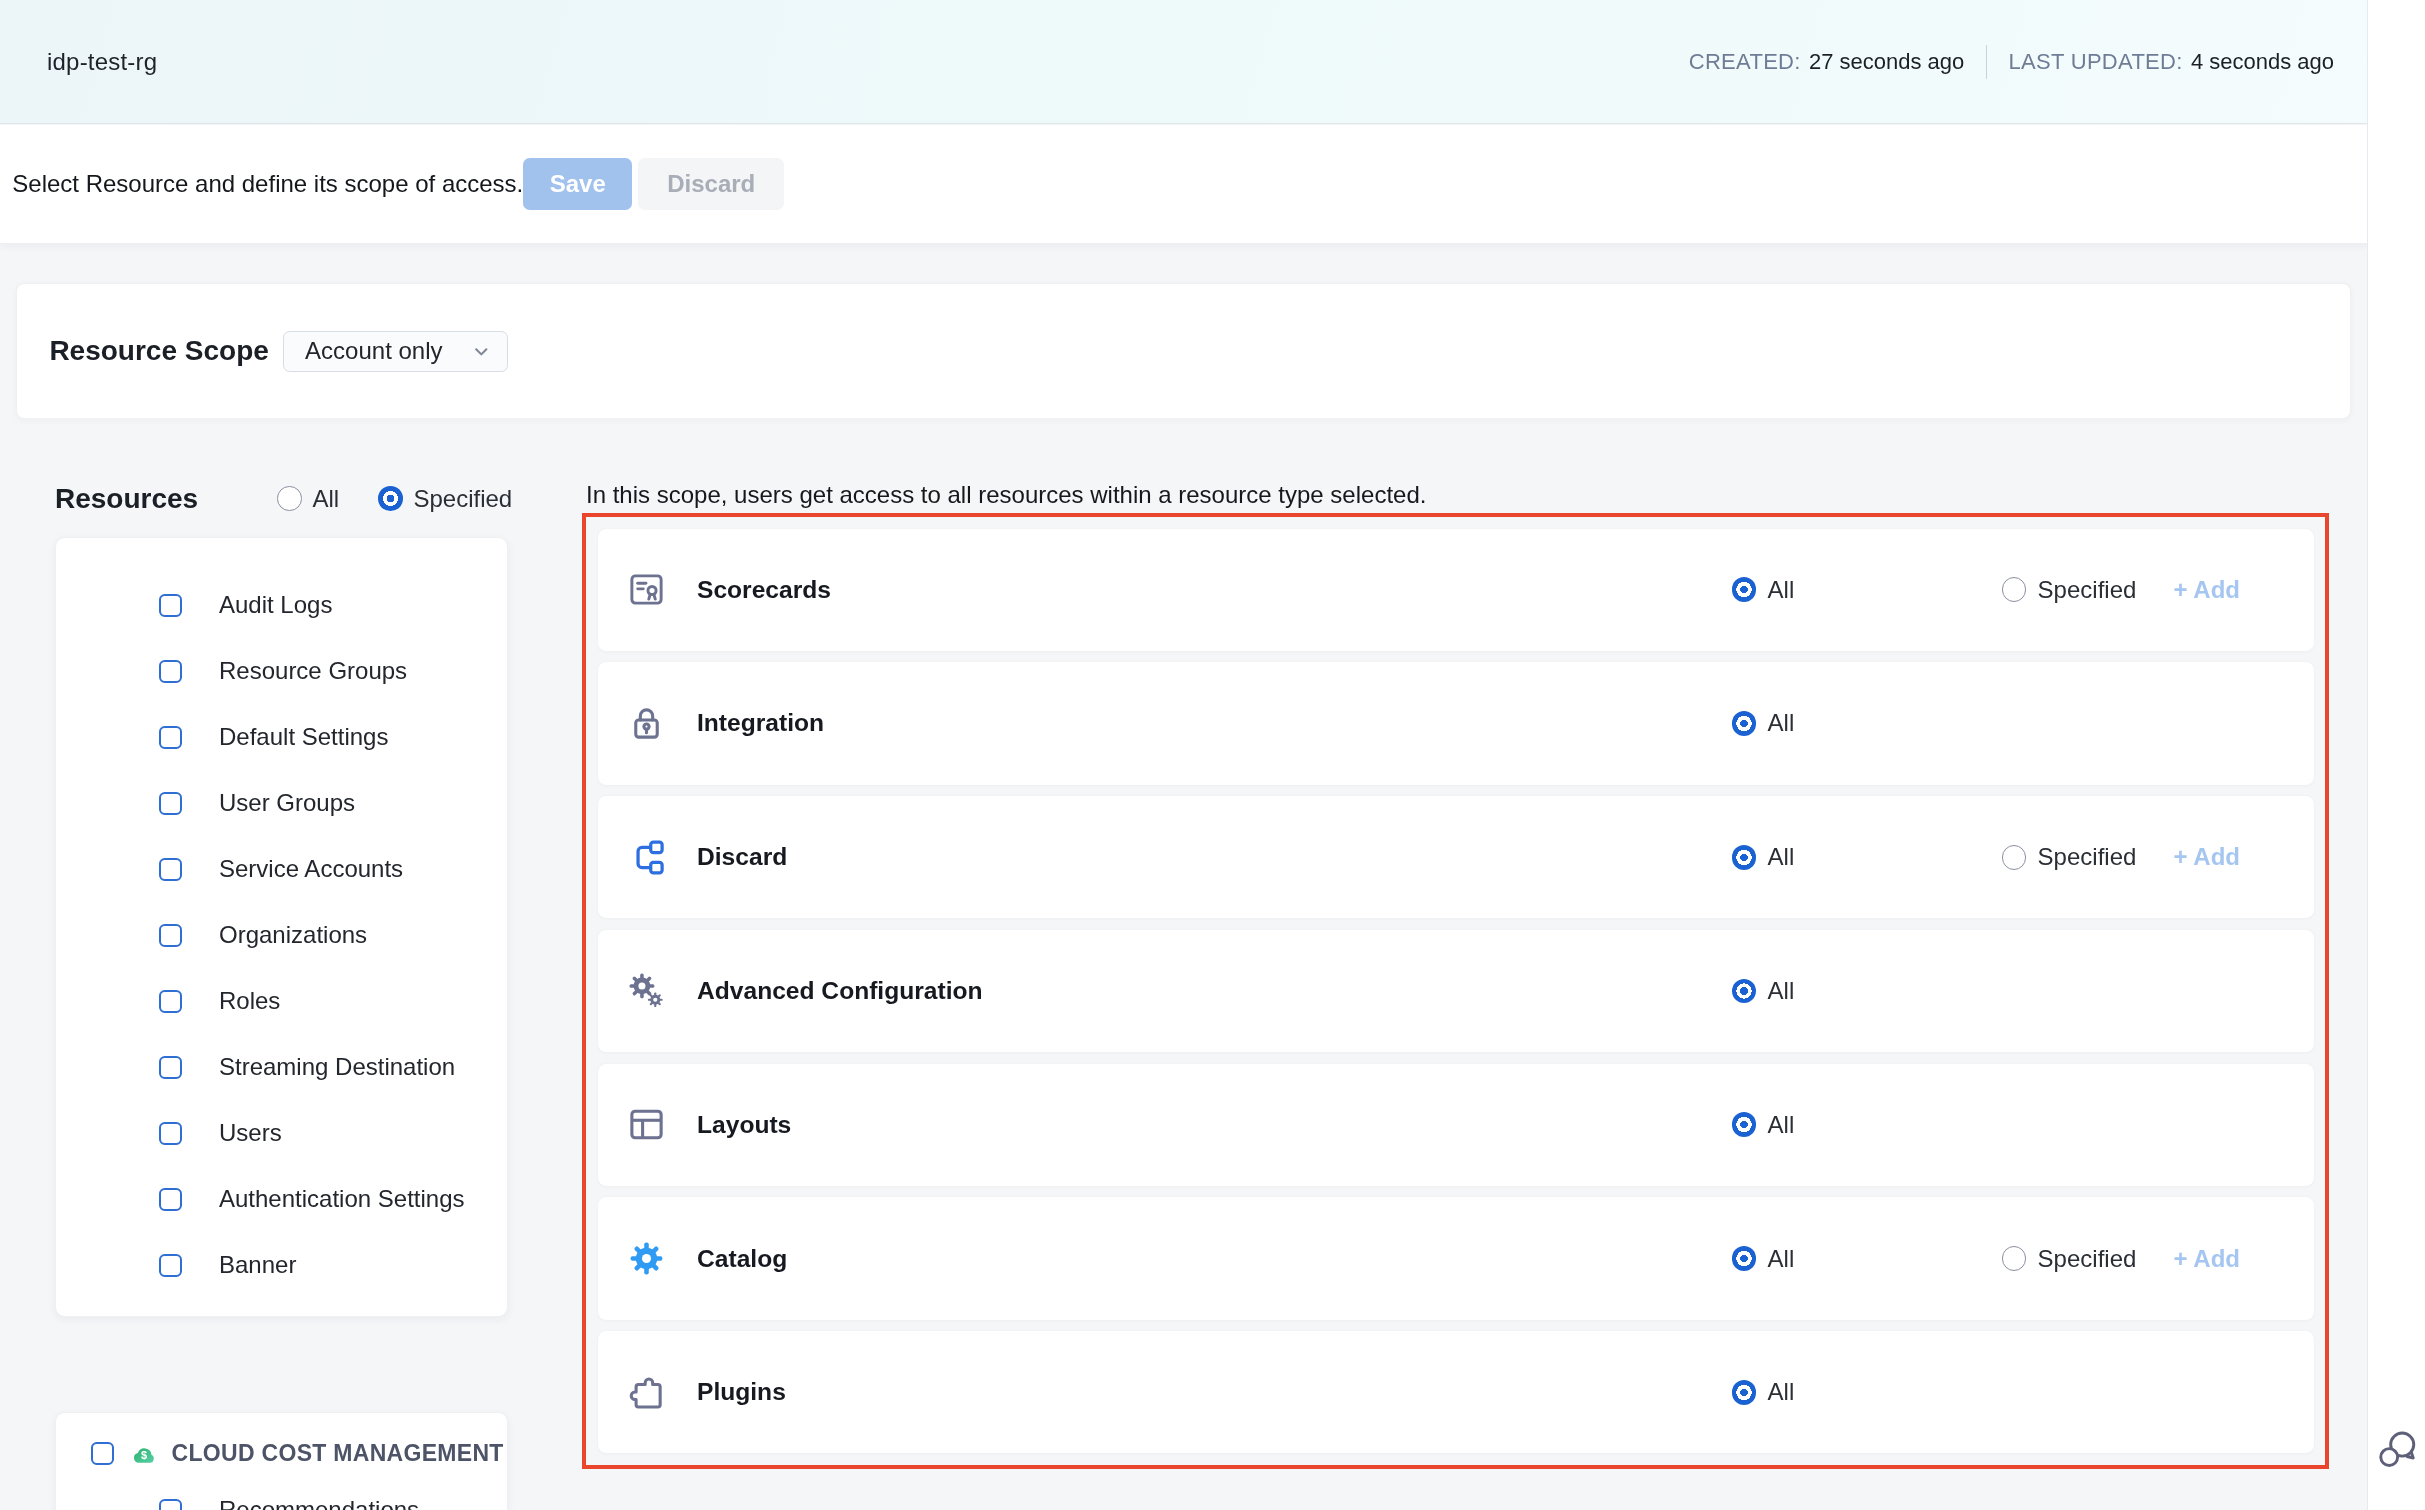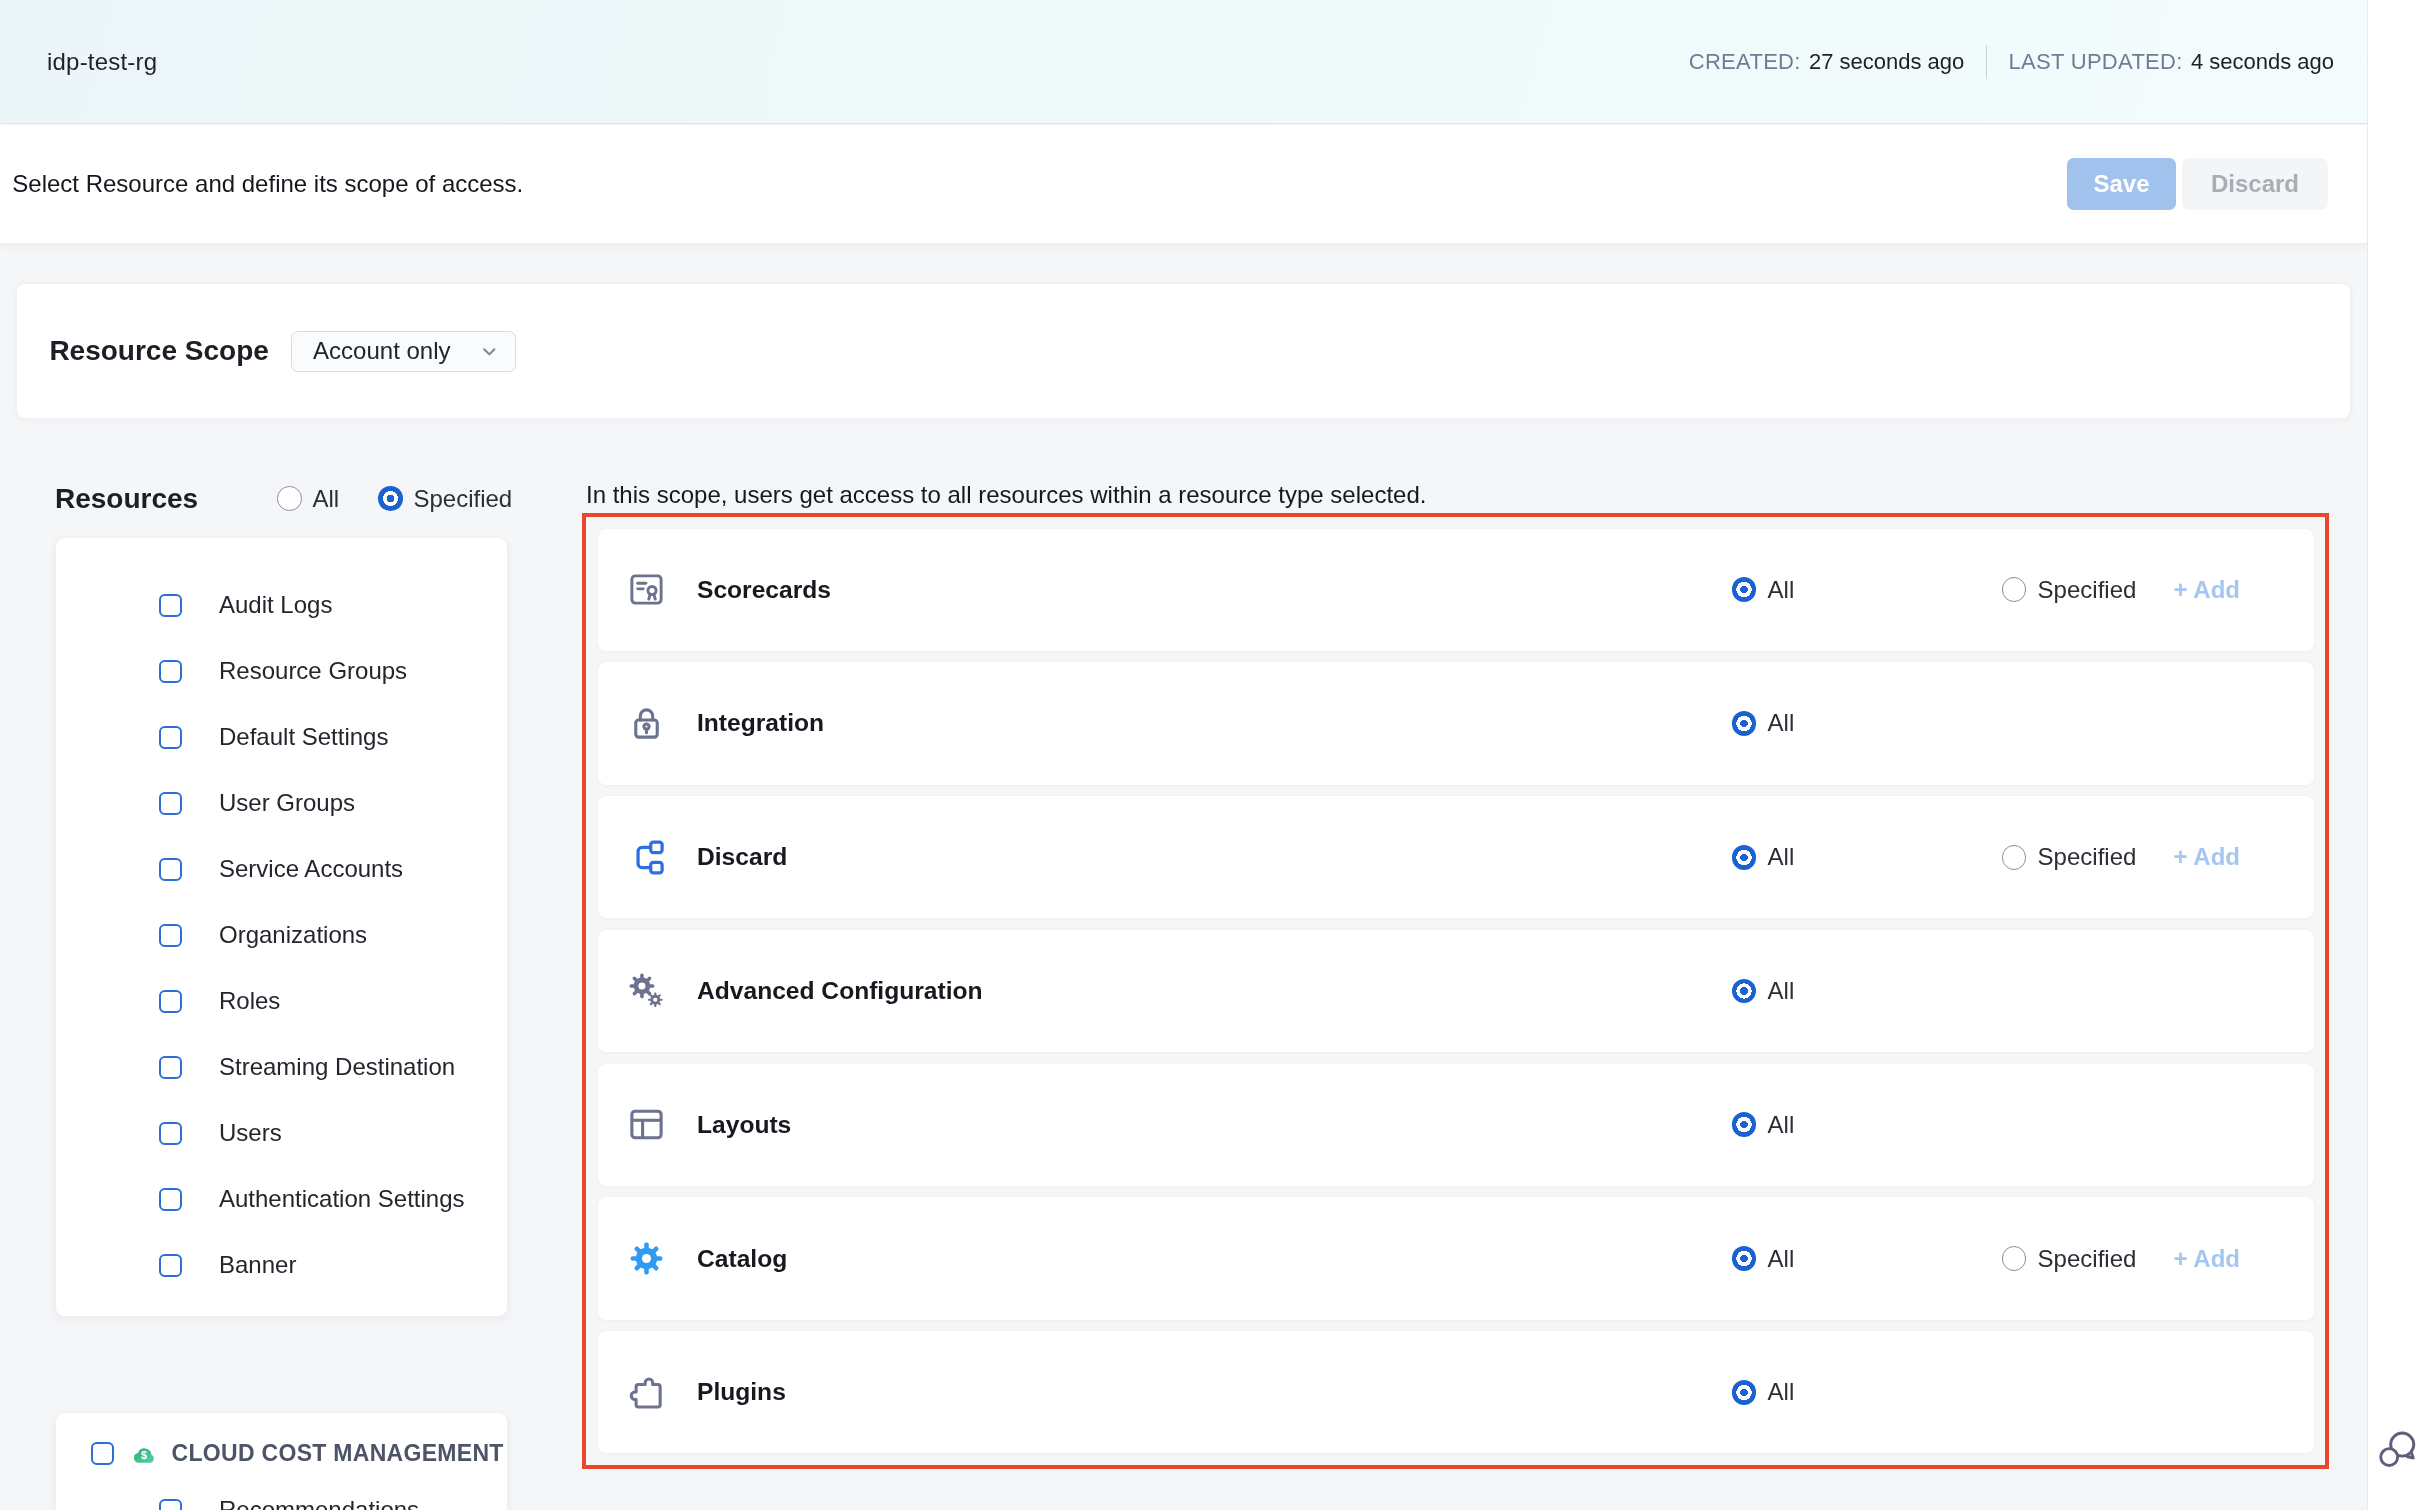--- a/index.html
+++ b/index.html
@@ -17,33 +17,33 @@
     padding:0 33px 0 47px; }
   .page-title { font-size:24px; font-weight:500; color:#1e232a; letter-spacing:0.2px; }
   .meta { display:flex; align-items:center; font-size:22px; }
   .meta-label { color:#6e7c96; font-weight:500; letter-spacing:0.3px; margin-right:8.2px; }
   .meta-value { color:#1c2026; font-weight:500; }
   .meta-divider { width:1.6px; height:34px; background:#c9d1dc; margin:0 21.3px; }
 
   
   .action-bar { position:absolute; left:0; top:125px; width:2367px; height:119px; background:#fff;
     border-bottom:1.6px solid #edeff2; box-shadow:0 3.3px 8.2px rgba(30,40,60,.05);
-    display:flex; align-items:center; justify-content:space-between; padding:0 39px 0 12.3px; }
+    display:flex; align-items:center; justify-content:flex-start; padding:0 39px 0 12.3px; }
   .action-desc { font-size:24px; color:#14171c; }
   .btns { display:flex; gap:6px; }
   .btn { height:52px; border:none; border-radius:6.6px; font-size:24px; font-weight:700; font-family:inherit; cursor:pointer; }
   .btn-save { width:109px; background:#a1c2ed; color:#fff; }
   .btn-discard { width:146px; background:#f4f5f6; color:#a8adb7; }
 
   
   .scope-card { position:absolute; left:16.4px; top:283px; width:2335px; height:136px; background:#fff;
     border:0.8px solid #eef0f3; border-radius:8.2px; box-shadow:0 1.6px 6.6px rgba(40,45,60,.04);
     display:flex; align-items:center; padding-left:32px; }
   .scope-card-label { font-size:28px; font-weight:700; color:#1b1f26; }
-  .dropdown { margin-left:22px; width:225px; height:41px; background:#fafbfd; border:1.6px solid #d8dce4; border-radius:6.6px;
+  .dropdown { margin-left:14px; width:225px; height:41px; background:#fafbfd; border:1.6px solid #d8dce4; border-radius:6.6px;
     display:flex; align-items:center; justify-content:space-between; padding:0 13px 0 21.3px; cursor:pointer; }
   .dropdown-value { font-size:24px; color:#22262c; }
   .dropdown svg { width:24.6px; height:24.6px; color:#7d8596; }
 
   
   .resources-head { position:absolute; left:55px; top:474px; height:49px; display:flex; align-items:center; }
   .resources-title { font-size:28px; font-weight:700; color:#1b1f26; }
   .radio { width:24.6px; height:24.6px; border-radius:50%; background:#fff; border:1.6px solid #8a90a0; flex:none; }
   .radio.sel { border:none; background:radial-gradient(circle,#1a62d2 0 3.9px,#ffffff 3.9px 7.6px,#1a62d2 7.6px 100%); }
   .radio-opt { display:flex; align-items:center; cursor:pointer; }

